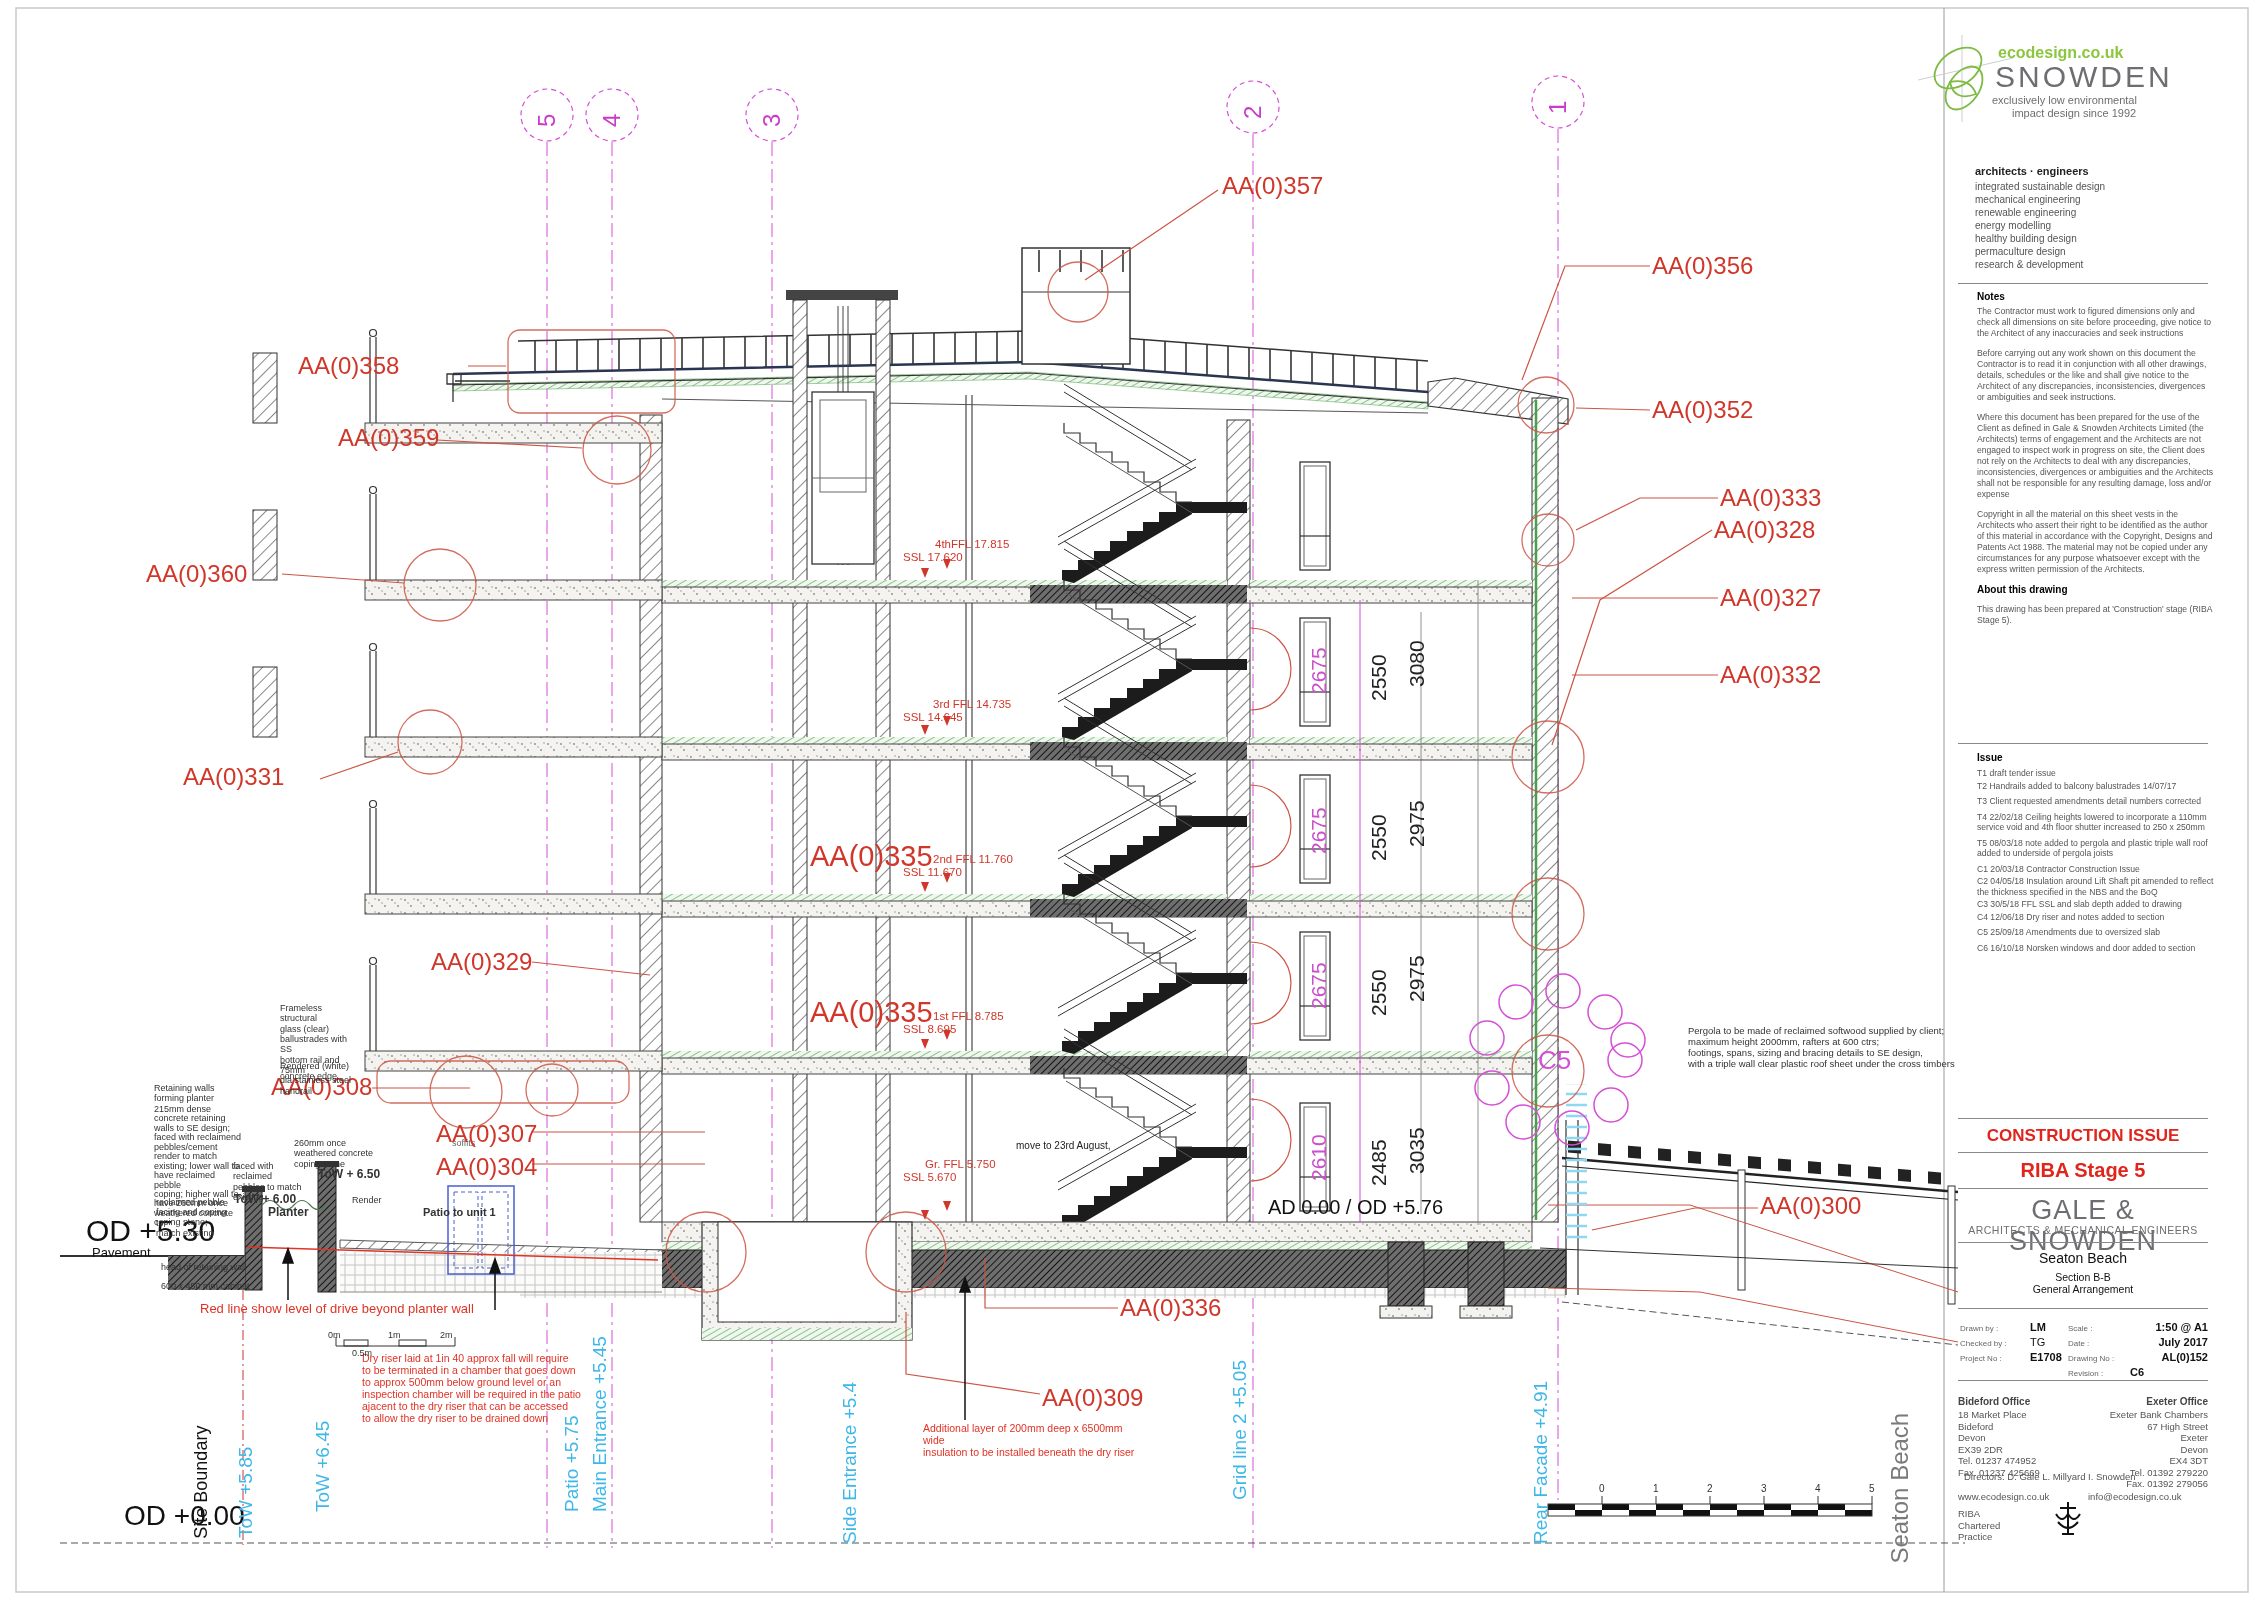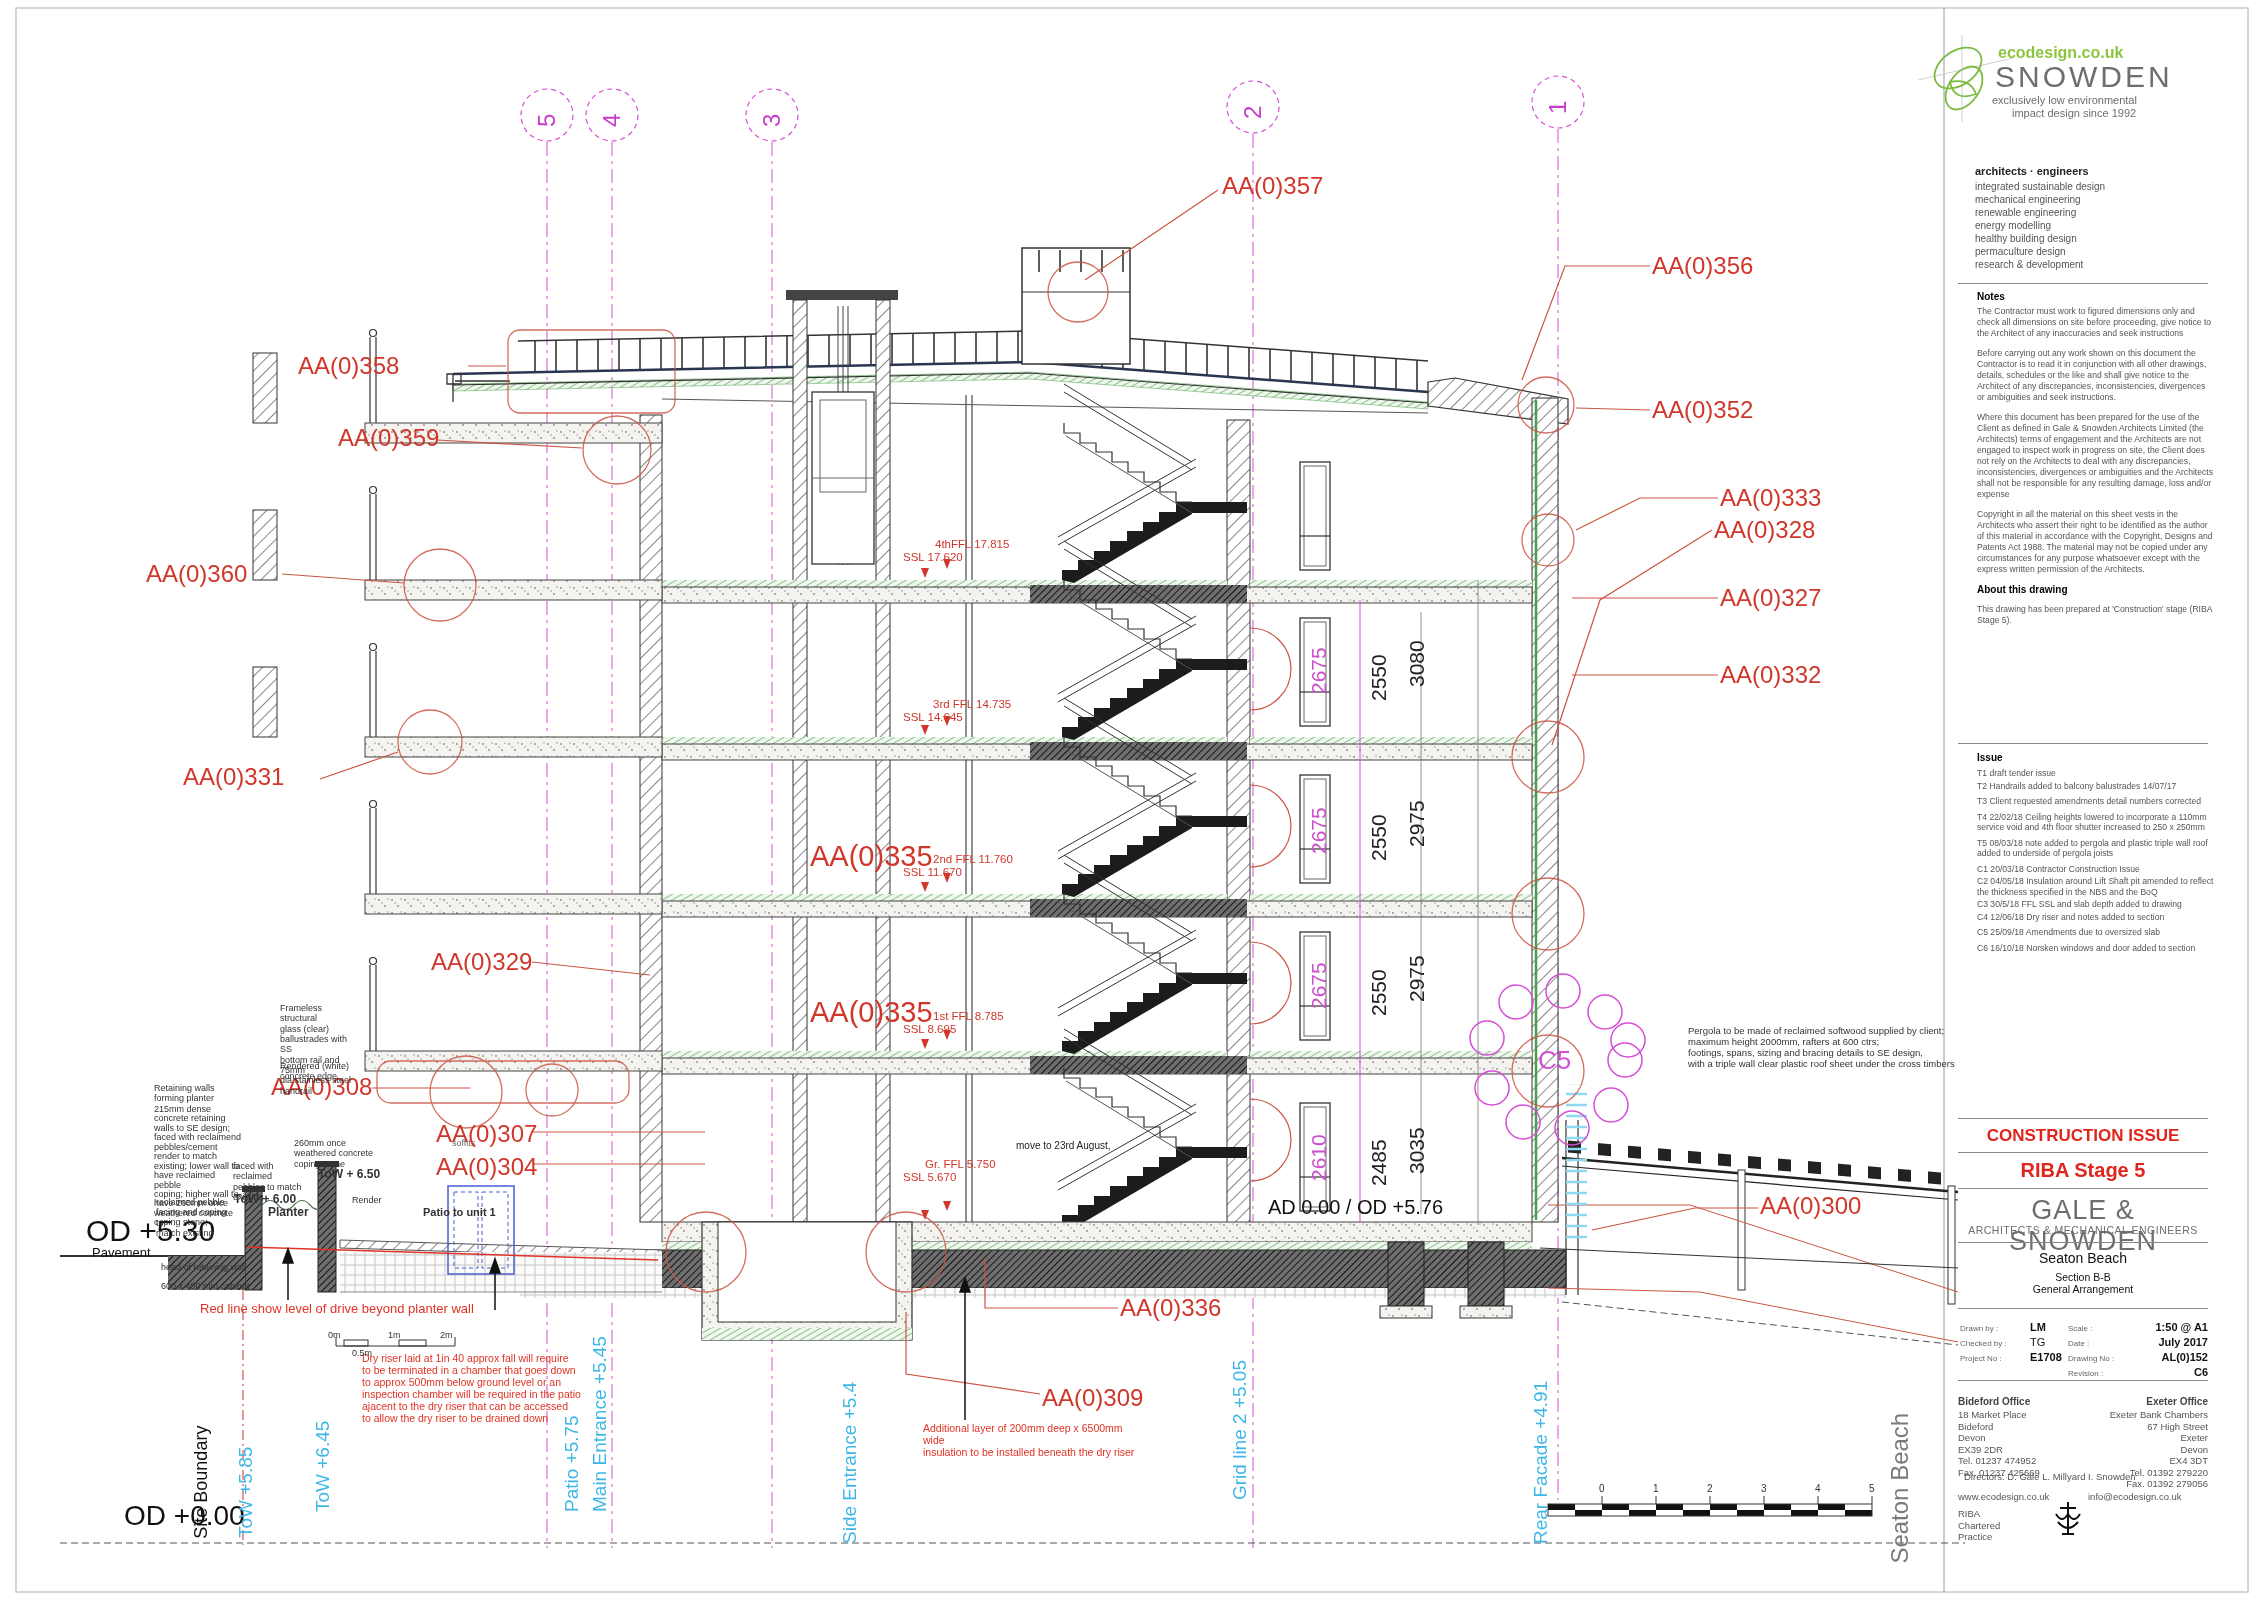--- a/index.html
+++ b/index.html
@@ -581,21 +581,21 @@
 <div class="lbl tbl-v" style="left:2130px;top:1321px;width:78px;text-align:right;">1:50 @ A1</div>
 <div class="lbl tbl-l" style="left:1960px;top:1339px;">Checked by :</div>
 <div class="lbl" style="left:2030px;top:1336px;font-size:11px;color:#111;">TG</div>
 <div class="lbl tbl-l" style="left:2068px;top:1339px;">Date :</div>
 <div class="lbl tbl-v" style="left:2130px;top:1336px;width:78px;text-align:right;">July 2017</div>
 <div class="lbl tbl-l" style="left:1960px;top:1354px;">Project No :</div>
 <div class="lbl tbl-v" style="left:2030px;top:1351px;">E1708</div>
 <div class="lbl tbl-l" style="left:2068px;top:1354px;">Drawing No :</div>
 <div class="lbl tbl-v" style="left:2130px;top:1351px;width:78px;text-align:right;">AL(0)152</div>
 <div class="lbl tbl-l" style="left:2068px;top:1369px;">Revision :</div>
-<div class="lbl tbl-v" style="left:2130px;top:1366px;width:78px;text-align:right;">C6</div>
+<div class="lbl tbl-v" style="left:2130px;top:1366px;width:78px;">C6</div>
 
 <div class="rule" style="top:1380px;"></div>
 <div class="lbl bold" style="left:1958px;top:1396px;font-size:10px;color:#444;">Bideford Office</div>
 <div class="lbl" style="left:1958px;top:1409px;font-size:9.5px;color:#555;line-height:11.5px;">18 Market Place
 Bideford
 Devon
 EX39 2DR
 Tel. 01237 474952
 Fax. 01237 425669</div>
 <div class="lbl bold" style="left:2088px;top:1396px;font-size:10px;color:#444;width:120px;text-align:right;">Exeter Office</div>

